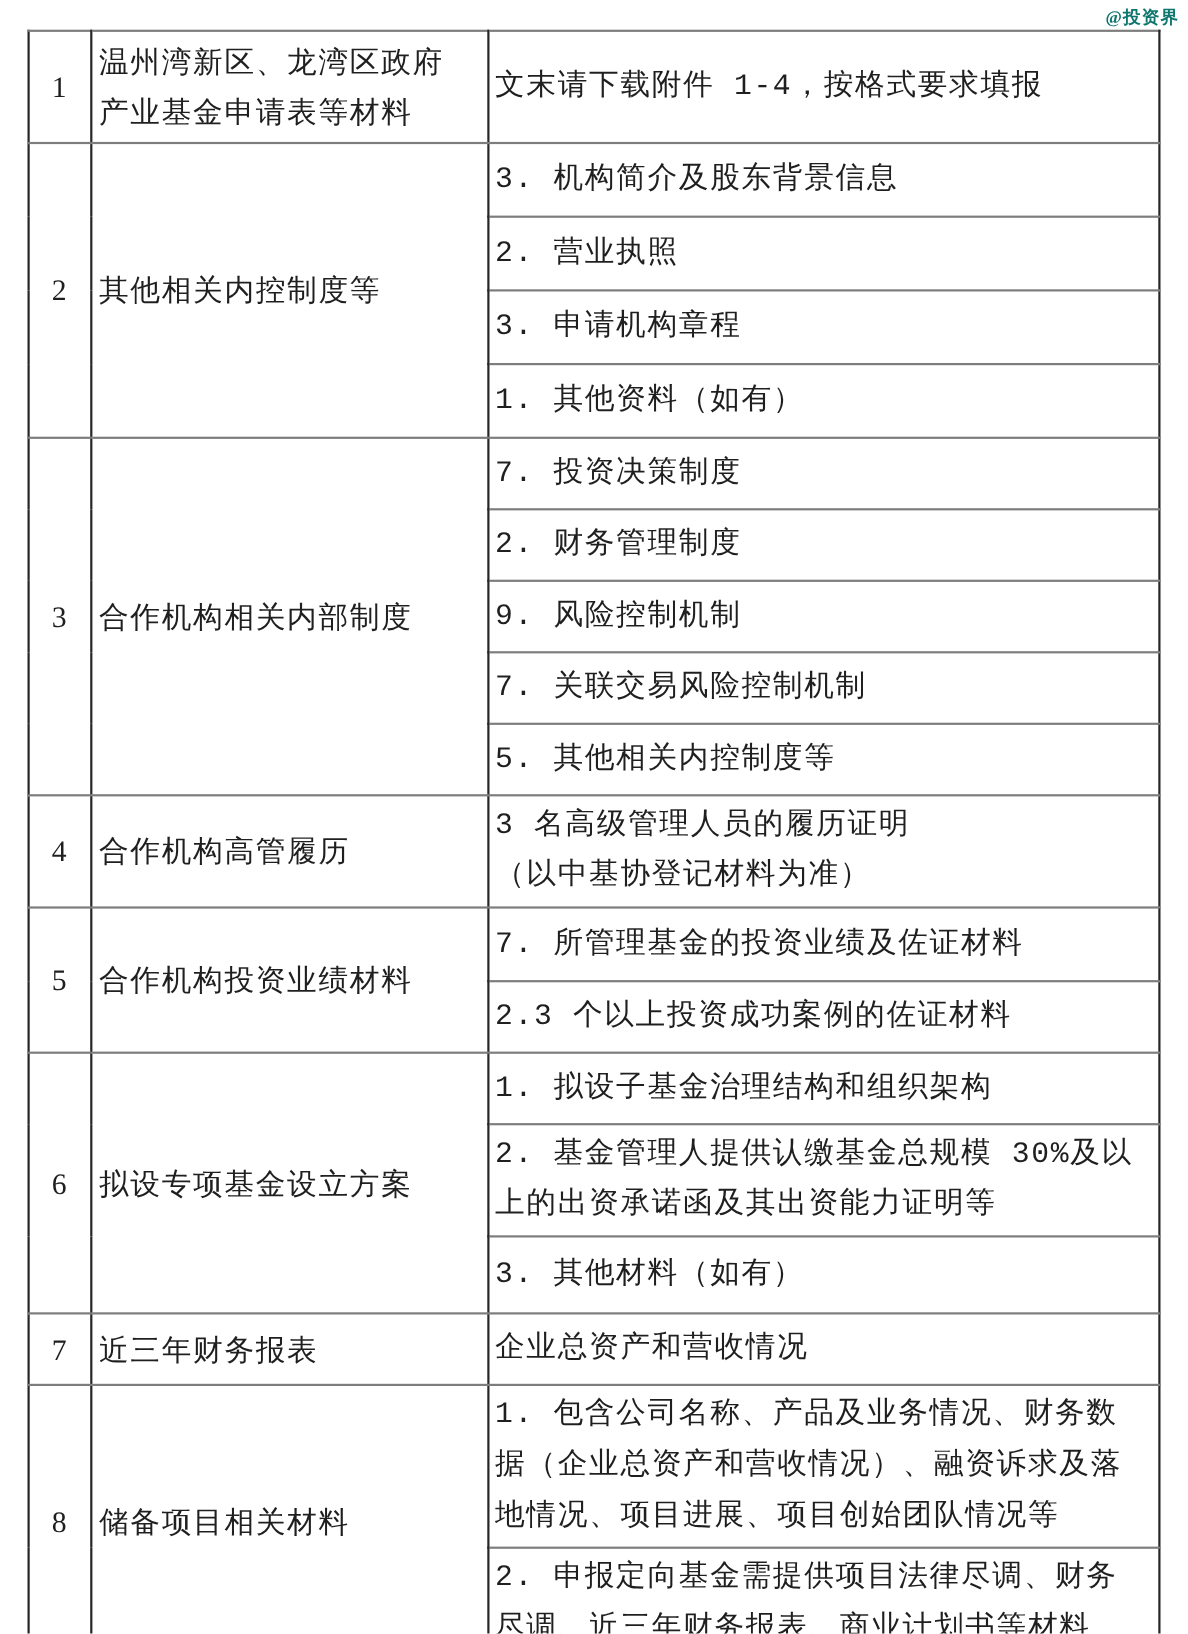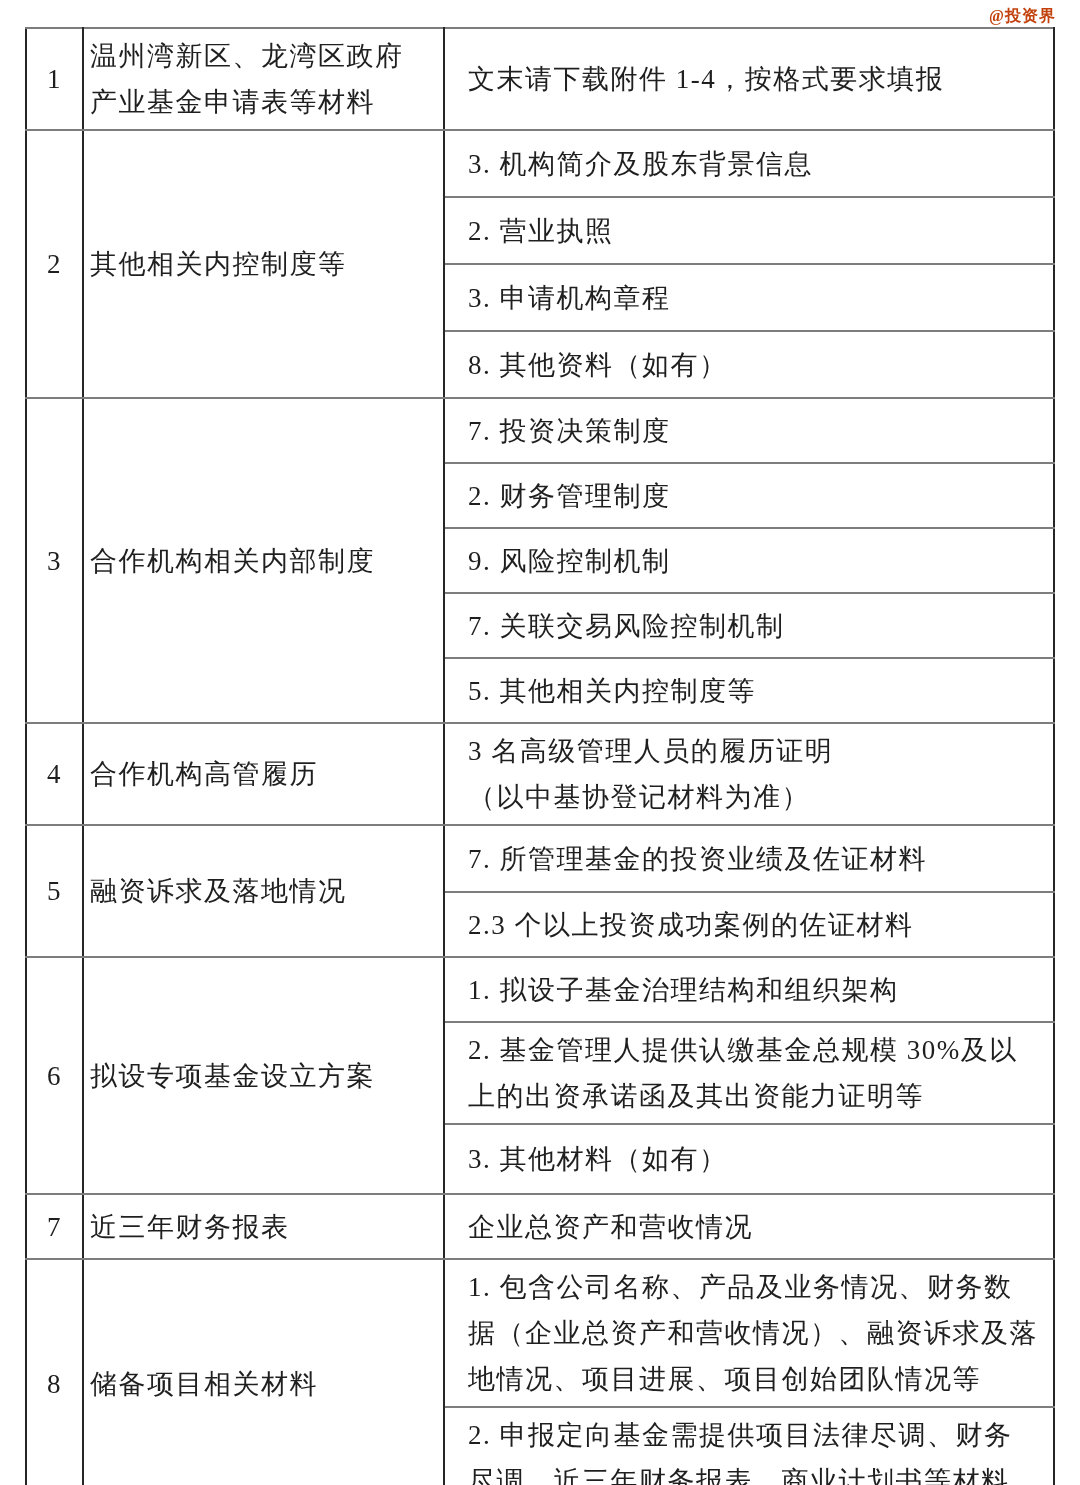--- a/index.html
+++ b/index.html
@@ -9,24 +9,24 @@
     height: 1485px;
     position: relative;
     font-family: "Liberation Serif", "DejaVu Serif", serif;
     color: #1f1f1f;
   }
   .page { position: absolute; inset: 0; background: #ffffff; }
 
   .watermark {
     position: absolute;
     top: 6px;
-    right: 24px;
+    right: 8px;
     font-size: 16px;
     font-weight: bold;
-    color: #c2410c;
+    color: #0f766e;
     letter-spacing: 1px;
     font-family: "Liberation Serif", "DejaVu Serif", serif;
   }
 
   table.materials {
     position: absolute;
     left: 25px;
     top: 27px;
     width: 1030px;
     border-collapse: collapse;
@@ -48,23 +48,24 @@
   td.cell-no {
     text-align: center;
     font-size: 26px;
     letter-spacing: 0;
   }
   td.cell-category {
     padding: 4px 16px 4px 6px;
     text-align: left;
   }
   td.cell-item {
-    padding: 4px 14px 4px 23px;
+    padding: 4px 14px 4px 5px;
     text-align: left;
     white-space: pre-line;
+    font-family: Liberation Mono, monospace;
   }
 
   
   tr.h65  { height: 65px; }
   tr.h67  { height: 67px; }
   tr.h70  { height: 70px; }
   tr.h80  { height: 80px; }
   tr.h95  { height: 95px; }
   tr.h140 { height: 140px; }
   tr.h85  { height: 85px; }
@@ -95,21 +96,21 @@
         <td class="cell-category" rowspan="4">其他相关内控制度等</td>
         <td class="cell-item">3. 机构简介及股东背景信息</td>
       </tr>
       <tr class="h67">
         <td class="cell-item">2. 营业执照</td>
       </tr>
       <tr class="h67">
         <td class="cell-item">3. 申请机构章程</td>
       </tr>
       <tr class="h67">
-        <td class="cell-item">8. 其他资料（如有）</td>
+        <td class="cell-item">1. 其他资料（如有）</td>
       </tr>
 
       <tr class="h65">
         <td class="cell-no" rowspan="5">3</td>
         <td class="cell-category" rowspan="5">合作机构相关内部制度</td>
         <td class="cell-item">7. 投资决策制度</td>
       </tr>
       <tr class="h65">
         <td class="cell-item">2. 财务管理制度</td>
       </tr>
@@ -125,21 +126,21 @@
 
       <tr class="h95">
         <td class="cell-no">4</td>
         <td class="cell-category">合作机构高管履历</td>
         <td class="cell-item">3 名高级管理人员的履历证明
 （以中基协登记材料为准）</td>
       </tr>
 
       <tr class="h67">
         <td class="cell-no" rowspan="2">5</td>
-        <td class="cell-category" rowspan="2">融资诉求及落地情况</td>
+        <td class="cell-category" rowspan="2">合作机构投资业绩材料</td>
         <td class="cell-item">7. 所管理基金的投资业绩及佐证材料</td>
       </tr>
       <tr class="h65">
         <td class="cell-item">2.3 个以上投资成功案例的佐证材料</td>
       </tr>
 
       <tr class="h65">
         <td class="cell-no" rowspan="3">6</td>
         <td class="cell-category" rowspan="3">拟设专项基金设立方案</td>
         <td class="cell-item">1. 拟设子基金治理结构和组织架构</td>

